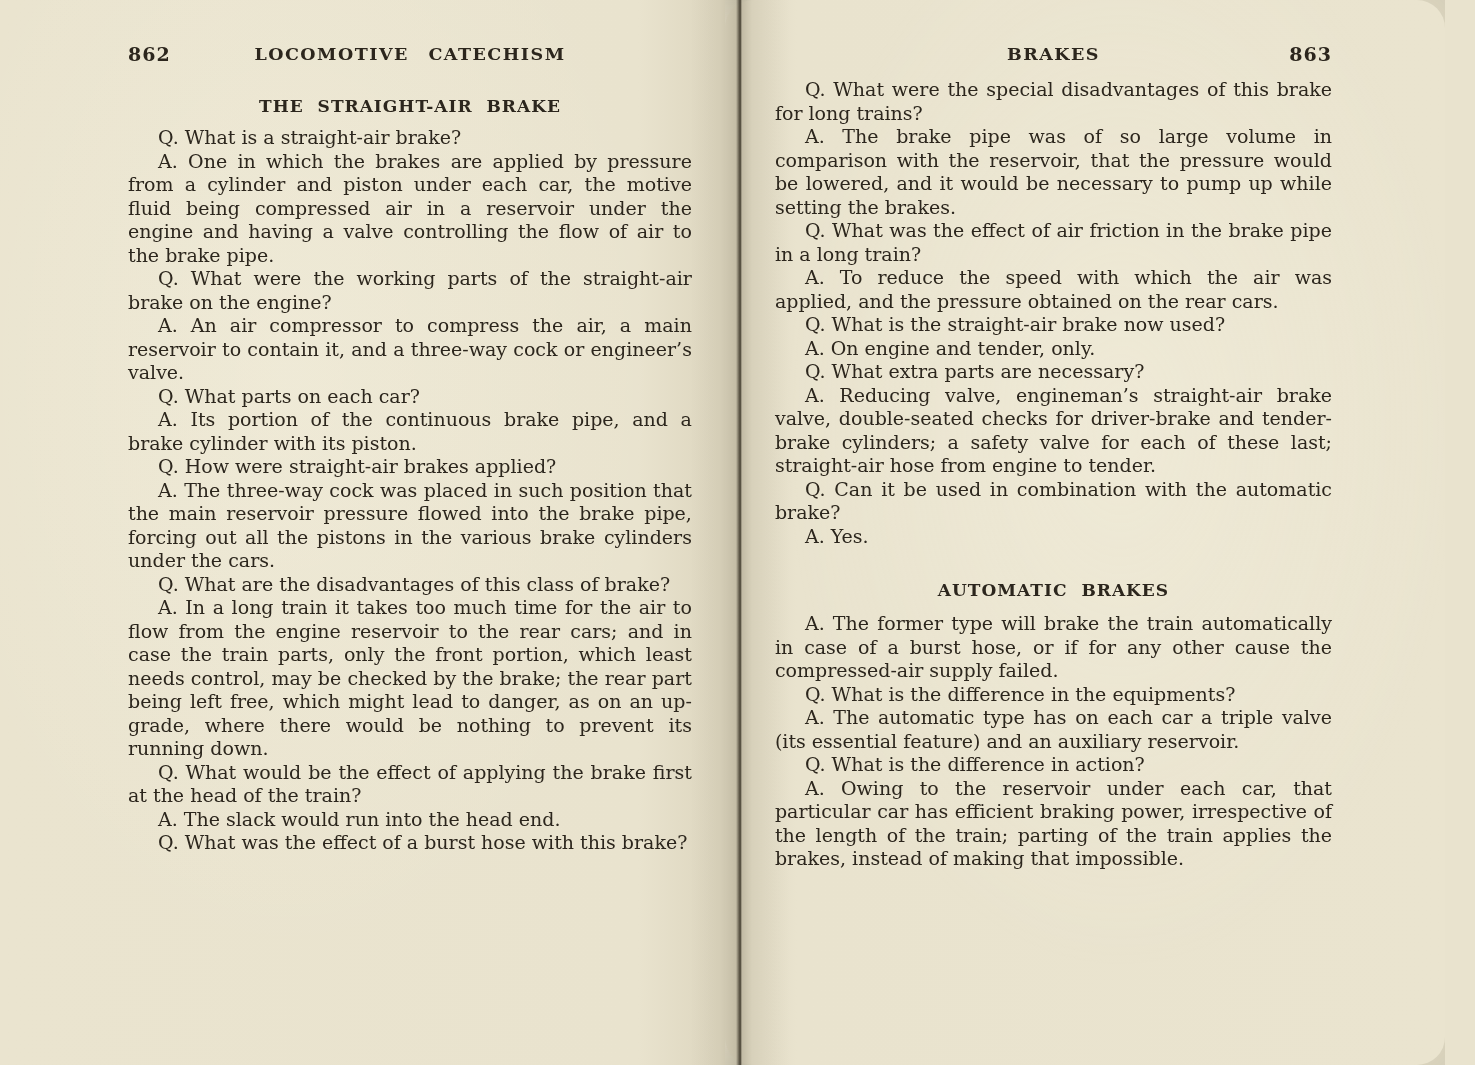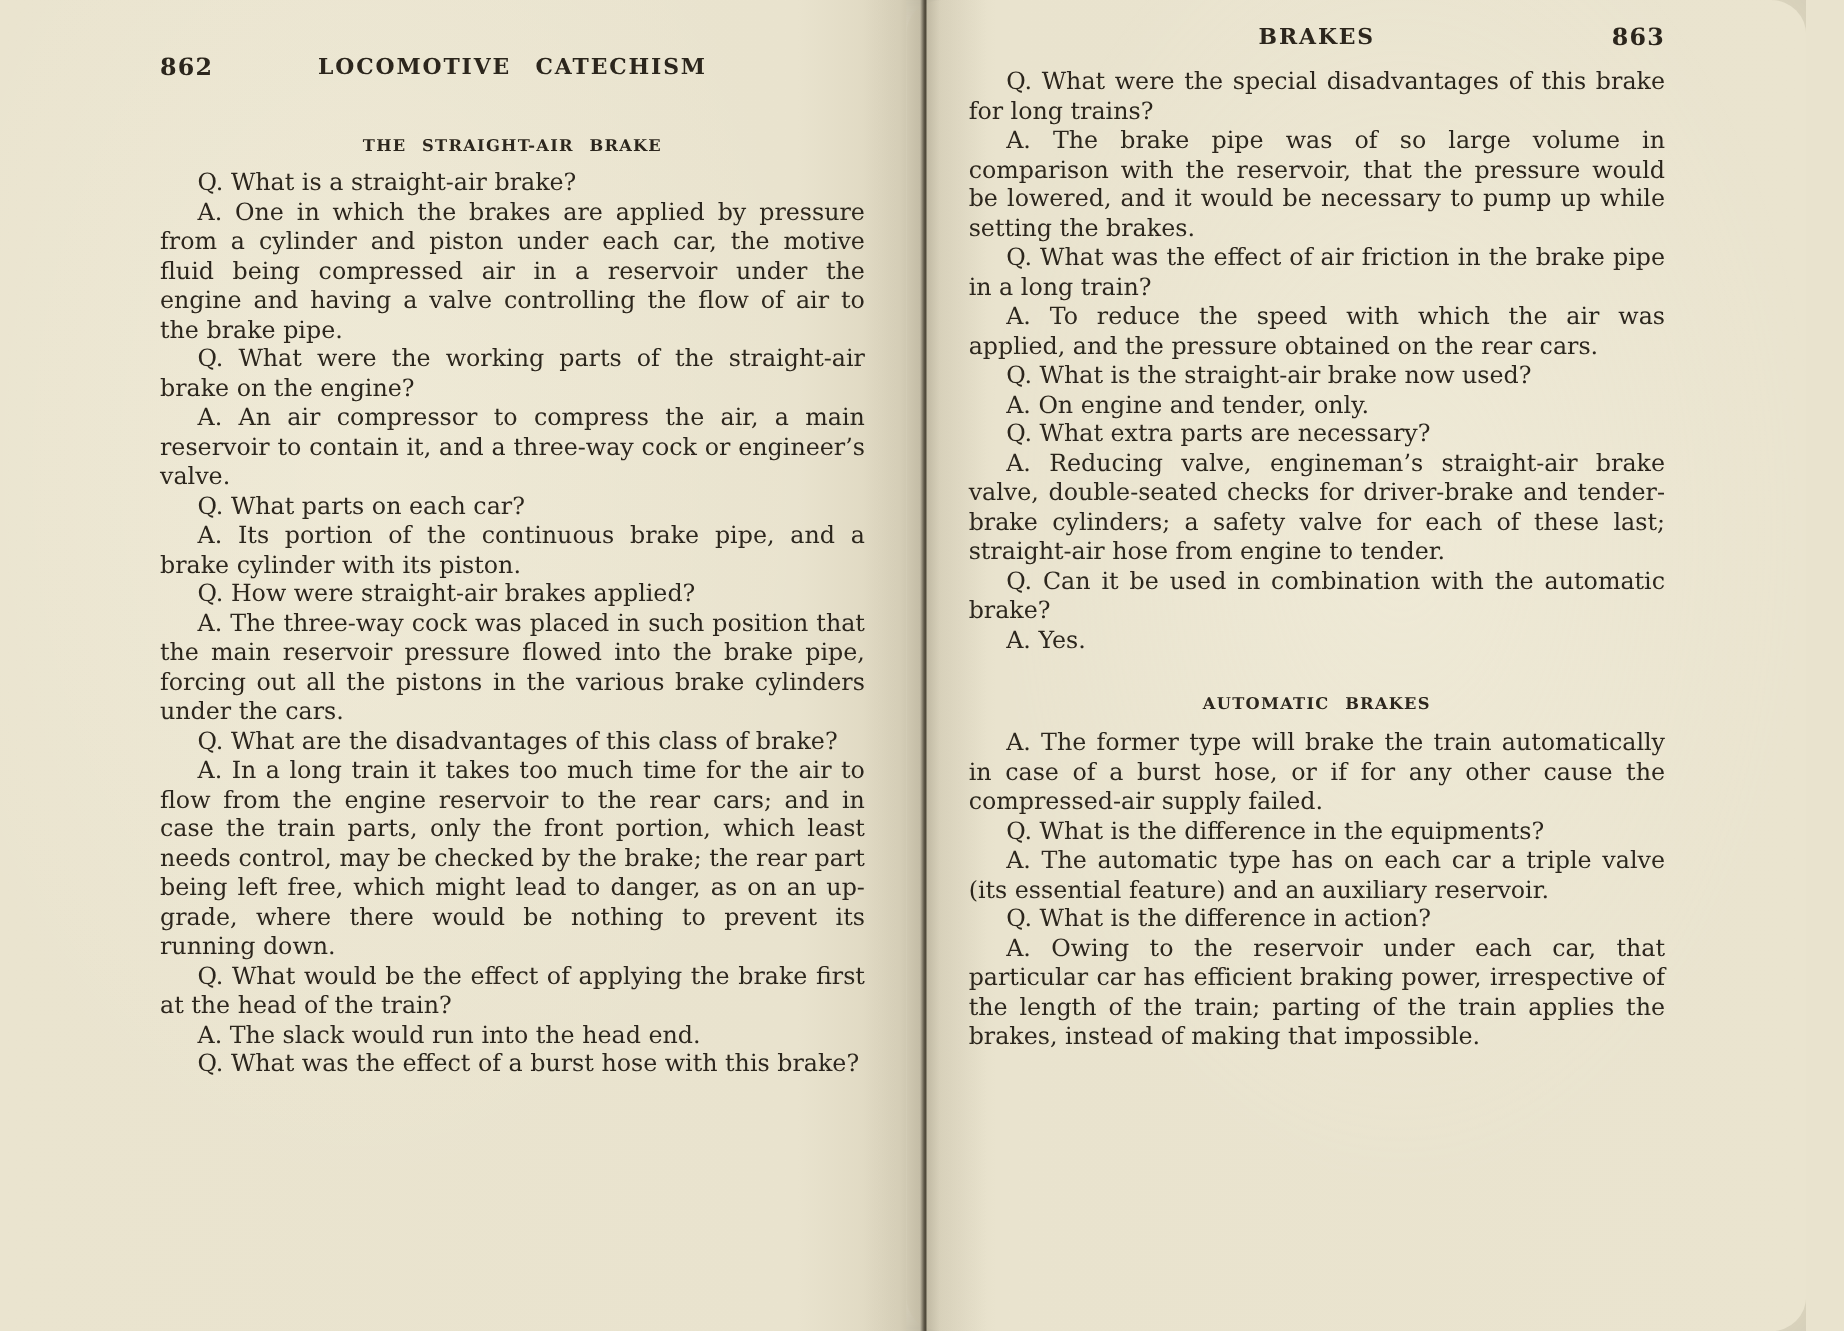--- a/index.html
+++ b/index.html
@@ -24,21 +24,21 @@
   }
   .page.left {
     width: 740px;
     padding: 44px 33px 0 128px;
     background:
       radial-gradient(ellipse at 40% 35%, rgba(255,252,238,0.25), rgba(0,0,0,0) 60%),
       linear-gradient(to right, #eae4cf 0%, #e9e3ce 88%, #ddd6bf 99%);
   }
   .page.right {
     width: 735px;
-    padding: 20px 113px 0 50px;
+    padding: 44px 113px 0 50px;
     background:
       radial-gradient(ellipse at 55% 40%, rgba(255,252,238,0.25), rgba(0,0,0,0) 60%),
       linear-gradient(to left, #eae4cf 0%, #e9e3ce 90%, #ded7c0 99%);
     border-radius: 28px;
   }
   .gutter-shadow {
     position: absolute;
     left: 690px; top: 0;
     width: 100px; height: 100%;
     pointer-events: none;
@@ -66,23 +66,23 @@
   }
   .folio {
     position: absolute;
     top: -1px;
     font-size: 19px;
     letter-spacing: 1px;
   }
   .folio.fleft  { left: 0; }
   .folio.fright { right: 0; }
   .heading {
-    margin: 40px 0 10px 0;
+    margin: 26px 0 10px 0;
     text-align: center;
-    font-size: 13px;
+    font-size: 17px;
     font-weight: bold;
     letter-spacing: 1px;
     word-spacing: 7px;
   }
   .page.right .heading { margin-top: 32px; margin-bottom: 12px; }
   .qa p {
     margin: 0;
     font-size: 19px;
     line-height: 23.5px;
     text-align: justify;

